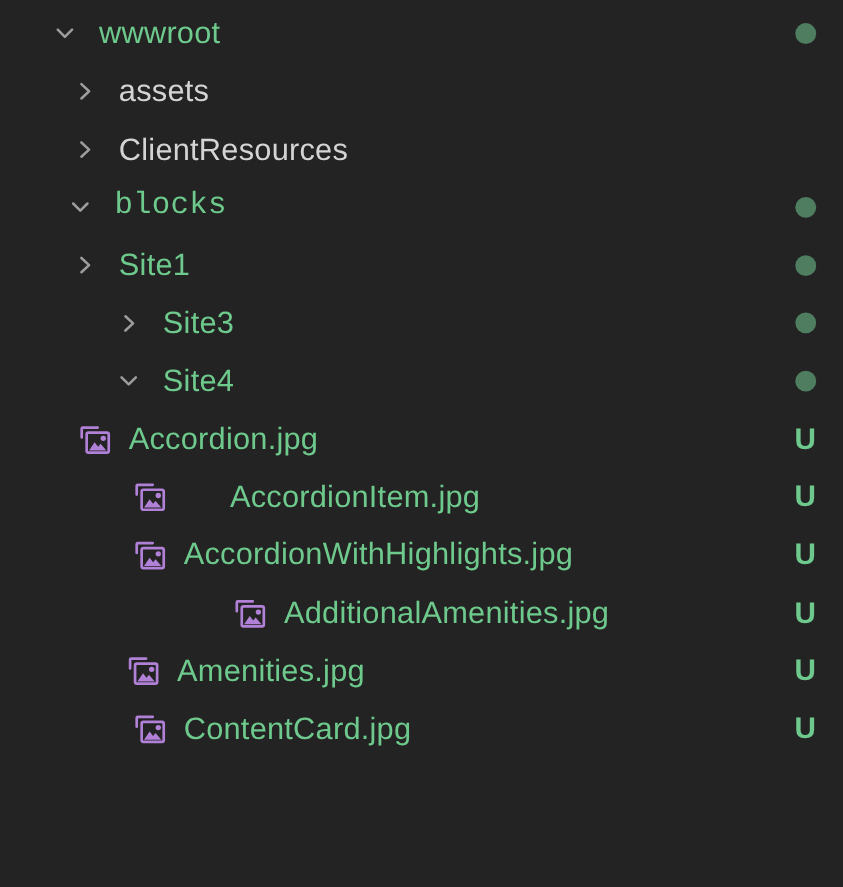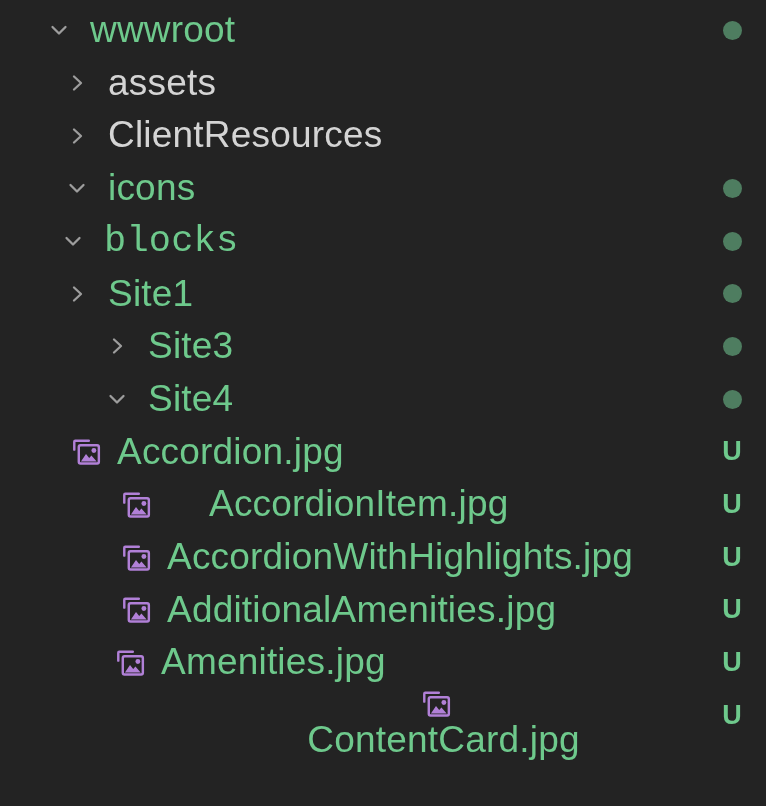--- a/index.html
+++ b/index.html
@@ -23,21 +23,21 @@
   }
   .twist{
     width:30px;height:30px;flex:0 0 30px;margin-right:16px;
     display:flex;align-items:center;justify-content:center;
   }
   .fileicon{
     width:30px;height:30px;flex:0 0 30px;margin-right:16px;
     display:flex;align-items:center;justify-content:center;
   }
   .label{
-    font-size:37px;line-height:1.15;font-weight:500;
+    font-size:28px;line-height:1.15;font-weight:500;
     letter-spacing:0.2px;white-space:nowrap;
   }
   .label.green{color:var(--green);}
   .label.plain{color:var(--plain);}
   .badge{
     position:absolute;right:23px;top:0;height:100%;width:22px;
     display:flex;align-items:center;justify-content:center;
   }
   .dot{width:19px;height:19px;border-radius:50%;background:var(--dot);}
   .uletter{color:var(--green);font-size:27px;font-weight:600;line-height:1;}
@@ -85,89 +85,75 @@
 
     </span>
 
     <span class="label plain">ClientResources</span>
     <span class="badge">
       
       
     </span>
   </div>
 
-  <div class="row" style="padding-left: 62px;">
+
+  <div class="row" style="padding-left: 58px; font-family: Liberation Mono, monospace;">
     <span class="twist">
 
       <svg class="chev chev-down" width="26" height="26" viewBox="0 0 26 26" fill="none">
         <path d="M6.5 10 L13 16.5 L19.5 10" stroke="var(--chev)" stroke-width="2.3" stroke-linecap="round" stroke-linejoin="round"></path>
       </svg>
     </span>
 
-    <span class="label green">icons</span>
-    <span class="badge">
-      <span class="dot"></span>
-
-    </span>
-  </div>
-
-  <div class="row" style="padding-left: 58px; font-family: Liberation Mono, monospace;">
+    <span class="label green">blocks</span>
+    <span class="badge">
+      <span class="dot"></span>
+
+    </span>
+  </div>
+
+  <div class="row" style="padding-left: 62px;">
+    <span class="twist">
+      <svg class="chev chev-right" width="26" height="26" viewBox="0 0 26 26" fill="none">
+        <path d="M10 6.5 L17 13 L10 19.5" stroke="var(--chev)" stroke-width="2.3" stroke-linecap="round" stroke-linejoin="round"></path>
+      </svg>
+
+    </span>
+
+    <span class="label green">Site1</span>
+    <span class="badge">
+      <span class="dot"></span>
+
+    </span>
+  </div>
+
+
+  <div class="row" style="padding-left: 102px;">
+    <span class="twist">
+      <svg class="chev chev-right" width="26" height="26" viewBox="0 0 26 26" fill="none">
+        <path d="M10 6.5 L17 13 L10 19.5" stroke="var(--chev)" stroke-width="2.3" stroke-linecap="round" stroke-linejoin="round"></path>
+      </svg>
+
+    </span>
+
+    <span class="label green">Site3</span>
+    <span class="badge">
+      <span class="dot"></span>
+
+    </span>
+  </div>
+
+  <div class="row" style="padding-left: 102px;">
     <span class="twist">
 
       <svg class="chev chev-down" width="26" height="26" viewBox="0 0 26 26" fill="none">
         <path d="M6.5 10 L13 16.5 L19.5 10" stroke="var(--chev)" stroke-width="2.3" stroke-linecap="round" stroke-linejoin="round"></path>
       </svg>
     </span>
 
-    <span class="label green">blocks</span>
-    <span class="badge">
-      <span class="dot"></span>
-
-    </span>
-  </div>
-
-  <div class="row" style="padding-left: 62px;">
-    <span class="twist">
-      <svg class="chev chev-right" width="26" height="26" viewBox="0 0 26 26" fill="none">
-        <path d="M10 6.5 L17 13 L10 19.5" stroke="var(--chev)" stroke-width="2.3" stroke-linecap="round" stroke-linejoin="round"></path>
-      </svg>
-
-    </span>
-
-    <span class="label green">Site1</span>
-    <span class="badge">
-      <span class="dot"></span>
-
-    </span>
-  </div>
-
-
-  <div class="row" style="padding-left: 102px;">
-    <span class="twist">
-      <svg class="chev chev-right" width="26" height="26" viewBox="0 0 26 26" fill="none">
-        <path d="M10 6.5 L17 13 L10 19.5" stroke="var(--chev)" stroke-width="2.3" stroke-linecap="round" stroke-linejoin="round"></path>
-      </svg>
-
-    </span>
-
-    <span class="label green">Site3</span>
-    <span class="badge">
-      <span class="dot"></span>
-
-    </span>
-  </div>
-
-  <div class="row" style="padding-left: 102px;">
-    <span class="twist">
-
-      <svg class="chev chev-down" width="26" height="26" viewBox="0 0 26 26" fill="none">
-        <path d="M6.5 10 L13 16.5 L19.5 10" stroke="var(--chev)" stroke-width="2.3" stroke-linecap="round" stroke-linejoin="round"></path>
-      </svg>
-    </span>
-
     <span class="label green">Site4</span>
     <span class="badge">
       <span class="dot"></span>
 
     </span>
   </div>
 
   <div class="row" style="padding-left: 71px;">
 
     <span class="fileicon">
@@ -212,63 +198,63 @@
         <circle cx="24.4" cy="13.9" r="2.6" fill="var(--purple)"></circle>
       </svg>
     </span>
     <span class="label green">AccordionWithHighlights.jpg</span>
     <span class="badge">
 
       <span class="uletter">U</span>
     </span>
   </div>
 
+  <div class="row" style=" justify-content: center;">
+
+    <span class="fileicon">
+      <svg width="30" height="29" viewBox="0 0 32 30" fill="none">
+        <path d="M3.5 13 L3.5 4.5 Q3.5 3.5 4.5 3.5 L19 3.5" stroke="var(--purple)" stroke-width="2.6" stroke-linecap="round" fill="none"></path>
+        <rect x="8.3" y="8.3" width="21.4" height="19.4" rx="1.8" stroke="var(--purple)" stroke-width="2.6" fill="none"></rect>
+        <path d="M10.6 25.6 L16 17.6 L19.4 22 L21.8 19.2 L27.4 25.6 Z" fill="var(--purple)"></path>
+        <circle cx="24.4" cy="13.9" r="2.6" fill="var(--purple)"></circle>
+      </svg>
+    </span>
+    <span class="label green">AdditionalAmenities.jpg</span>
+    <span class="badge">
+
+      <span class="uletter">U</span>
+    </span>
+  </div>
+
+  <div class="row" style="padding-left: 115px;">
+
+    <span class="fileicon">
+      <svg width="30" height="29" viewBox="0 0 32 30" fill="none">
+        <path d="M3.5 13 L3.5 4.5 Q3.5 3.5 4.5 3.5 L19 3.5" stroke="var(--purple)" stroke-width="2.6" stroke-linecap="round" fill="none"></path>
+        <rect x="8.3" y="8.3" width="21.4" height="19.4" rx="1.8" stroke="var(--purple)" stroke-width="2.6" fill="none"></rect>
+        <path d="M10.6 25.6 L16 17.6 L19.4 22 L21.8 19.2 L27.4 25.6 Z" fill="var(--purple)"></path>
+        <circle cx="24.4" cy="13.9" r="2.6" fill="var(--purple)"></circle>
+      </svg>
+    </span>
+    <span class="label green">Amenities.jpg</span>
+    <span class="badge">
+
+      <span class="uletter">U</span>
+    </span>
+  </div>
+
   <div class="row" style="padding-left: 121px;">
 
     <span class="fileicon">
       <svg width="30" height="29" viewBox="0 0 32 30" fill="none">
         <path d="M3.5 13 L3.5 4.5 Q3.5 3.5 4.5 3.5 L19 3.5" stroke="var(--purple)" stroke-width="2.6" stroke-linecap="round" fill="none"></path>
         <rect x="8.3" y="8.3" width="21.4" height="19.4" rx="1.8" stroke="var(--purple)" stroke-width="2.6" fill="none"></rect>
         <path d="M10.6 25.6 L16 17.6 L19.4 22 L21.8 19.2 L27.4 25.6 Z" fill="var(--purple)"></path>
         <circle cx="24.4" cy="13.9" r="2.6" fill="var(--purple)"></circle>
       </svg>
     </span>
-    <span class="label green">AdditionalAmenities.jpg</span>
-    <span class="badge">
-
-      <span class="uletter">U</span>
-    </span>
-  </div>
-
-  <div class="row" style="padding-left: 115px;">
-
-    <span class="fileicon">
-      <svg width="30" height="29" viewBox="0 0 32 30" fill="none">
-        <path d="M3.5 13 L3.5 4.5 Q3.5 3.5 4.5 3.5 L19 3.5" stroke="var(--purple)" stroke-width="2.6" stroke-linecap="round" fill="none"></path>
-        <rect x="8.3" y="8.3" width="21.4" height="19.4" rx="1.8" stroke="var(--purple)" stroke-width="2.6" fill="none"></rect>
-        <path d="M10.6 25.6 L16 17.6 L19.4 22 L21.8 19.2 L27.4 25.6 Z" fill="var(--purple)"></path>
-        <circle cx="24.4" cy="13.9" r="2.6" fill="var(--purple)"></circle>
-      </svg>
-    </span>
-    <span class="label green">Amenities.jpg</span>
-    <span class="badge">
-
-      <span class="uletter">U</span>
-    </span>
-  </div>
-
-  <div class="row" style="padding-left: 121px; flex-direction: column;">
-
-    <span class="fileicon">
-      <svg width="30" height="29" viewBox="0 0 32 30" fill="none">
-        <path d="M3.5 13 L3.5 4.5 Q3.5 3.5 4.5 3.5 L19 3.5" stroke="var(--purple)" stroke-width="2.6" stroke-linecap="round" fill="none"></path>
-        <rect x="8.3" y="8.3" width="21.4" height="19.4" rx="1.8" stroke="var(--purple)" stroke-width="2.6" fill="none"></rect>
-        <path d="M10.6 25.6 L16 17.6 L19.4 22 L21.8 19.2 L27.4 25.6 Z" fill="var(--purple)"></path>
-        <circle cx="24.4" cy="13.9" r="2.6" fill="var(--purple)"></circle>
-      </svg>
-    </span>
     <span class="label green">ContentCard.jpg</span>
     <span class="badge">
 
       <span class="uletter">U</span>
     </span>
   </div>
 </div>
 
 </body></html>

